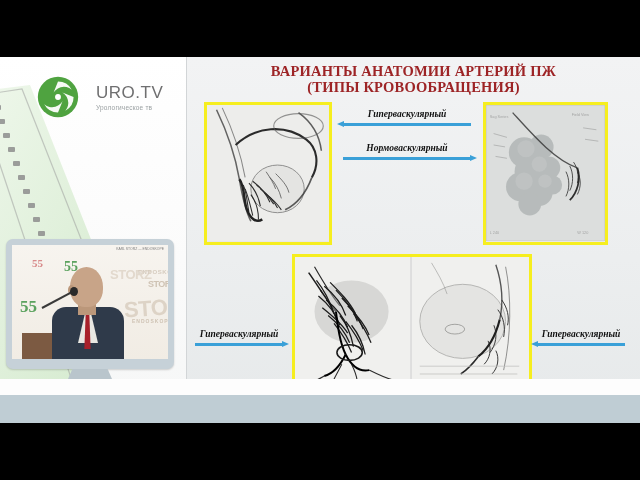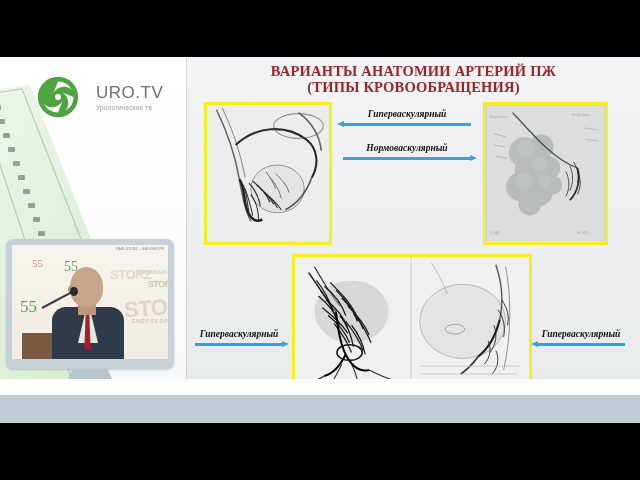--- a/index.html
+++ b/index.html
@@ -151,21 +151,21 @@
   .sc-storz {
     position: absolute;
     font-family: "Liberation Sans", sans-serif;
     font-weight: bold;
     color: #d9cfc3;
     letter-spacing: -0.5px;
   }
   .sc-logo55 {
     position: absolute;
     font-family: "Liberation Serif", serif;
-    font-weight: normal;
+    font-weight: bold;
     color: #5ba25e;
   }
   .sc-head {
     position: absolute;
     left: 58px; top: 22px;
     width: 33px; height: 40px;
     border-radius: 50% 50% 45% 45%;
     background: #c8a488;
   }
   .sc-ear {

